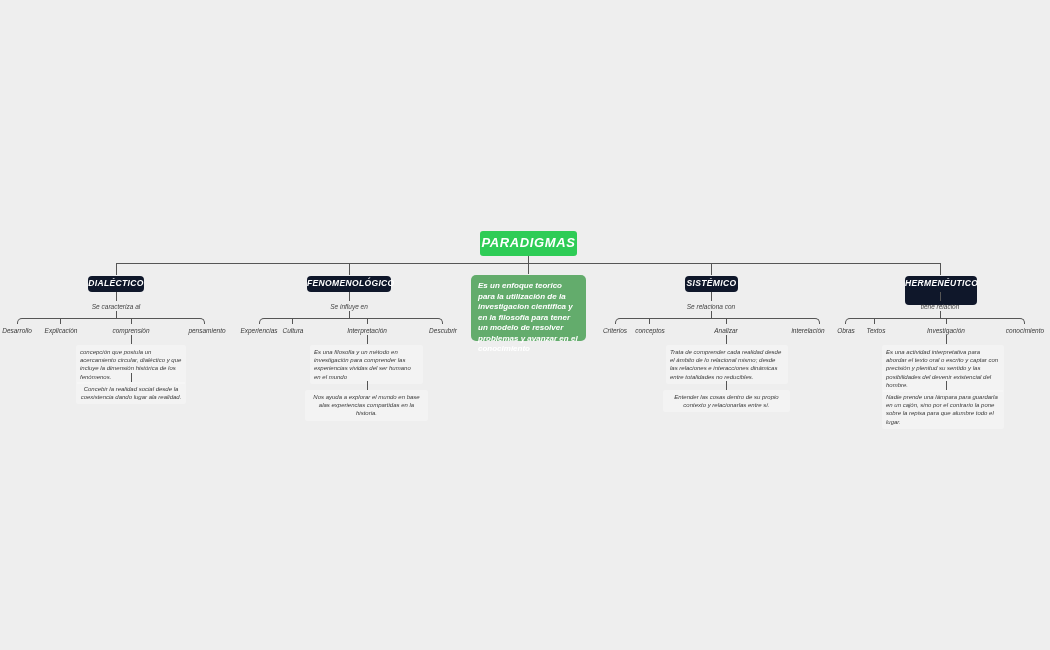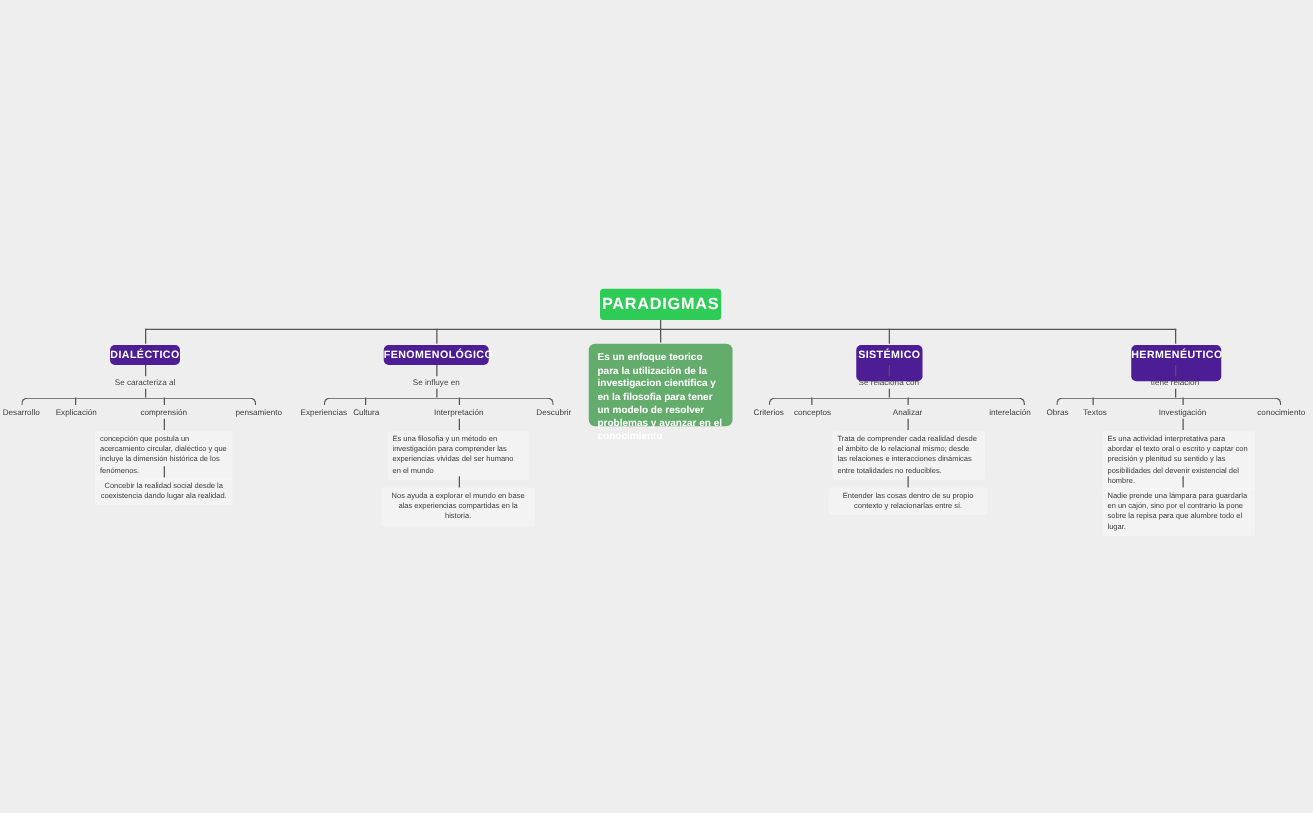--- a/index.html
+++ b/index.html
@@ -3,39 +3,39 @@
 <meta charset="utf-8">
 <title>Mapa mental - Paradigmas</title>
 <style>
   html,body{margin:0;padding:0;}
   body{
     width:1050px;height:650px;
     background:#eeeeee;
     font-family:"Liberation Sans","DejaVu Sans",sans-serif;
     overflow:hidden;
   }
-  #canvas{position:relative;width:1050px;height:650px;}
+  #canvas{position:relative;width:1050px;height:650px;font-style:italic;}
 
   
   .abs{position:absolute;box-sizing:border-box;}
 
   
   .node-root{
     background:#2ecc56;
     color:#ffffff;
     font-weight:bold;
     font-size:13px;
     letter-spacing:.6px;
     text-align:center;
     line-height:24px;
     border-radius:3px;
     white-space:nowrap;
   }
   .node-branch{
-    background:#4c1d95;
+    background:#0f172a;
     color:#ffffff;
     font-weight:bold;
     font-size:8.5px;
     letter-spacing:.35px;
     text-align:center;
     line-height:15px;
     border-radius:4px;
     white-space:nowrap;
   }
   .node-center{
@@ -143,21 +143,21 @@
   <div class="abs leaf-label" style="left:232px;top:326px;width:54px;">Experiencias</div>
   <div class="abs leaf-label" style="left:266px;top:326px;width:54px;">Cultura</div>
   <div class="abs leaf-label" style="left:340px;top:326px;width:54px;">Interpretación</div>
   <div class="abs leaf-label" style="left:416px;top:326px;width:54px;">Descubrir</div>
 
   <div class="abs vline" style="left:367px;top:335px;width:1px;height:9px;"></div>
   <div class="abs desc-box" style="left:310px;top:345px;width:113px;">Es una filosofia y un método en investigación para comprender las experiencias vividas del ser humano en el mundo</div>
   <div class="abs vline" style="left:367px;top:381px;width:1px;height:9px;"></div>
   <div class="abs desc-box center-al" style="left:305px;top:390px;width:123px;">Nos ayuda a explorar el mundo en base alas experiencias compartidas en la historia.</div>
 
-  <div class="abs node-branch" style="left:685px;top:276px;width:53px;height:29px;">SISTÉMICO</div>
+  <div class="abs node-branch" style="left:685px;top:276px;width:53px;height:16px;">SISTÉMICO</div>
 
   <div class="abs vline" style="left:711px;top:292px;width:1px;height:9px;"></div>
   <div class="abs rel-label" style="left:661px;top:302px;width:100px;">Se relaciona con</div>
 
   <div class="abs vline" style="left:711px;top:311px;width:1px;height:7px;"></div>
   <div class="abs bracket" style="left:615px;top:318px;width:205px;height:6px;"></div>
   <div class="abs tick" style="left:649px;top:318px;width:1px;height:6px;"></div>
   <div class="abs tick" style="left:726px;top:318px;width:1px;height:6px;"></div>
 
   <div class="abs leaf-label" style="left:588px;top:326px;width:54px;">Criterios</div>

